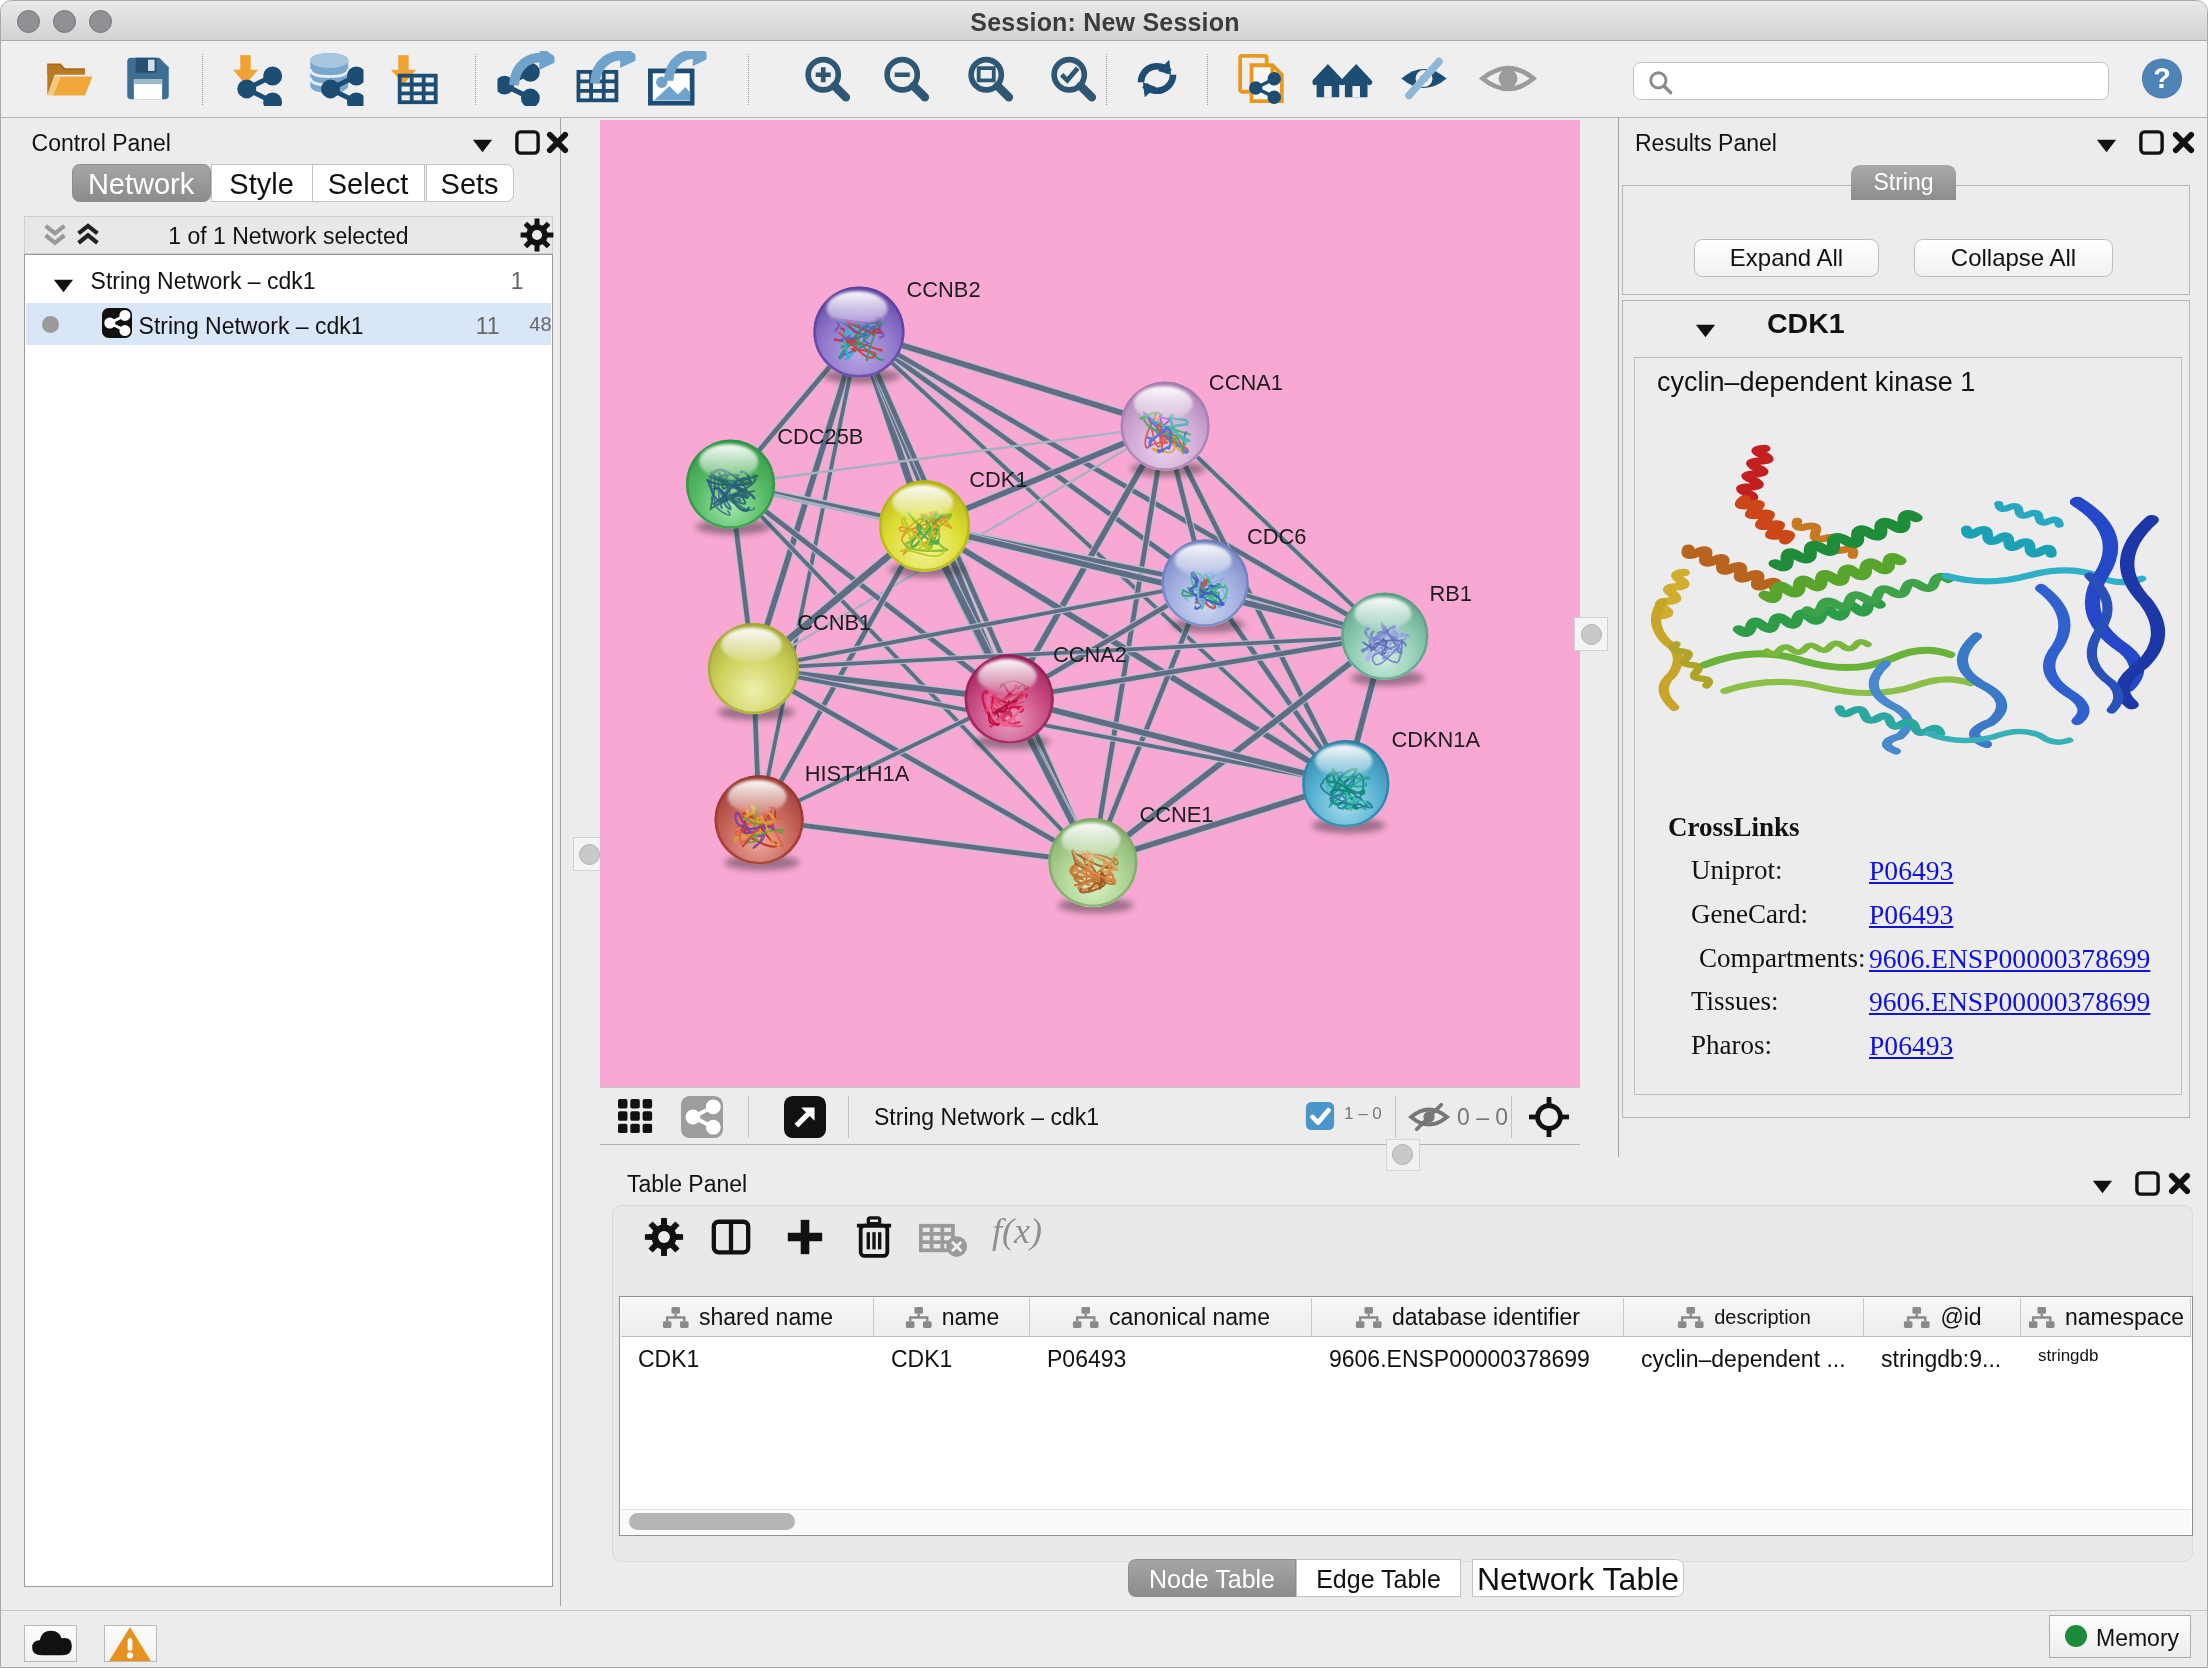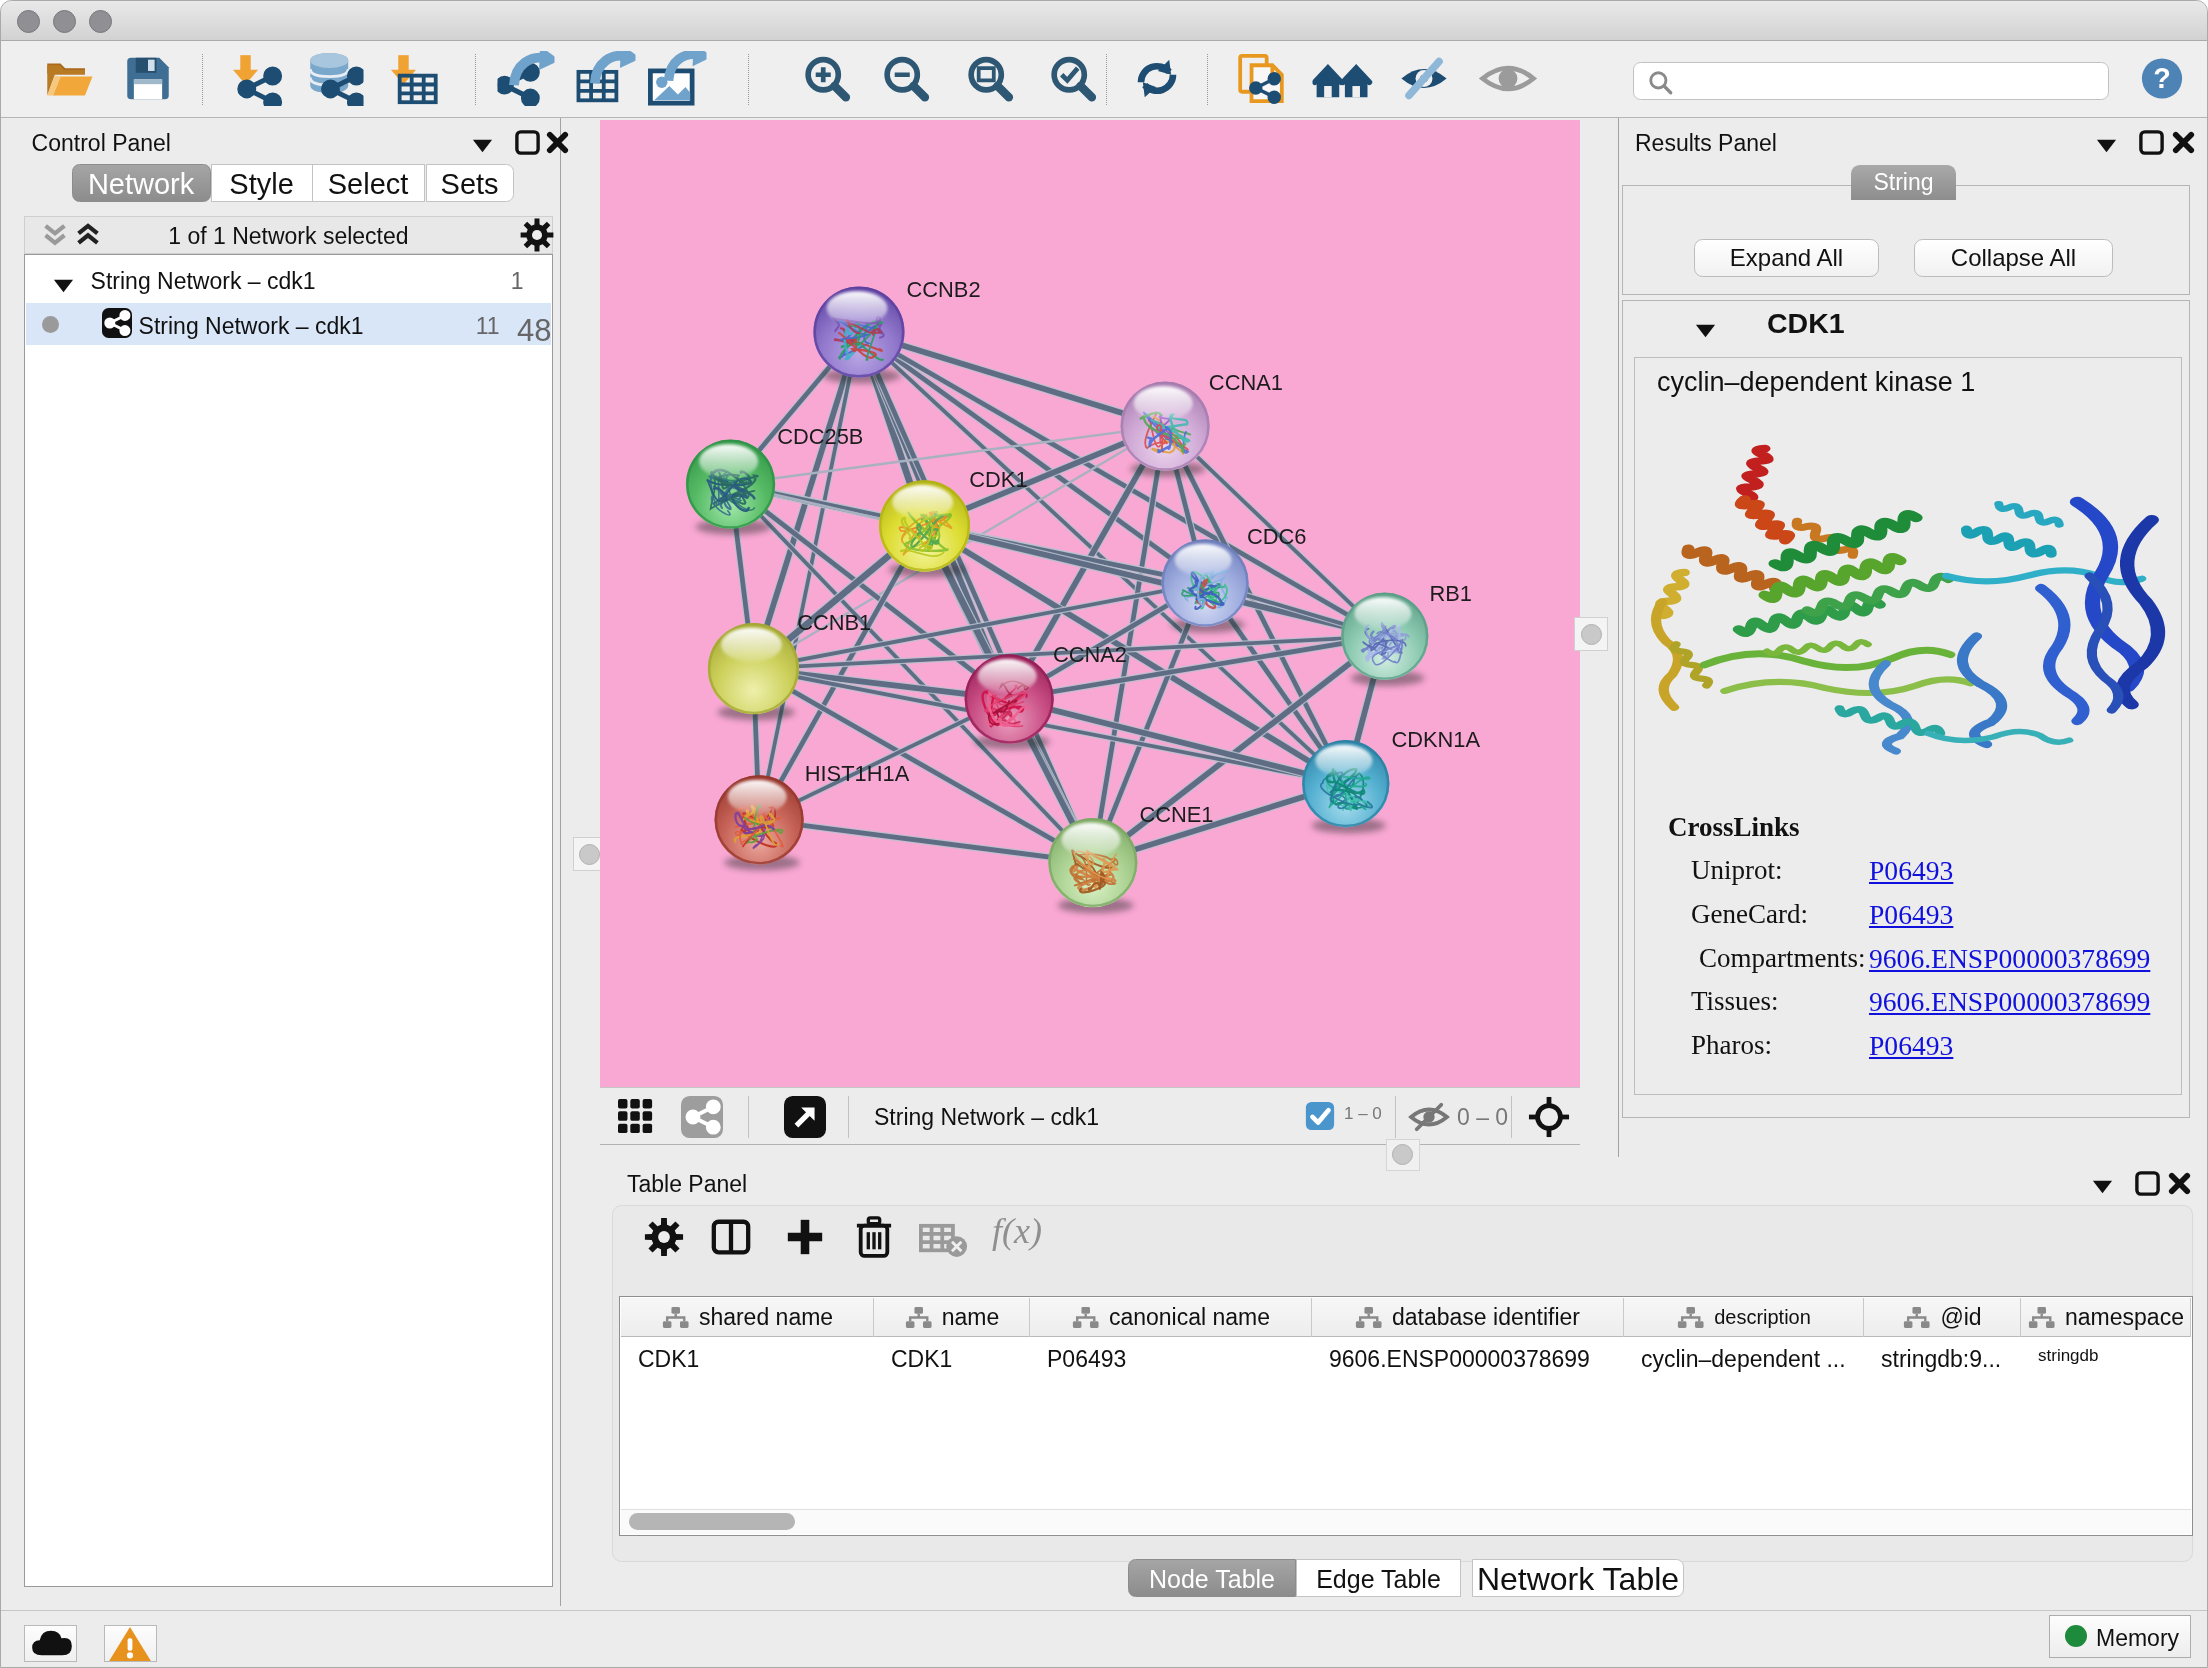--- a/index.html
+++ b/index.html
@@ -15,20 +15,21 @@
 .tabsel { background:linear-gradient(#a5a5a5,#8c8c8c); color:#fff; border-color:#8c8c8c;}
 .btn { background:linear-gradient(#ffffff,#f1f1f1); border:1.9px solid #bcbcbc; border-radius:8.6px; font-size:24px; color:#111; text-align:center; }
 .serif { font-family:"Liberation Serif", serif; }
 a.link { color:#1111dd; text-decoration:underline; font-family:"Liberation Serif", serif; }
 </style></head><body>
 <div class="win">
 <div class="abs titlebar"></div>
     <div class="abs tl" style="left:16px"></div>
     <div class="abs tl" style="left:52px"></div>
     <div class="abs tl" style="left:88px"></div>
+    <div class="abs title">Session: New Session</div>
     <div class="abs toolbar">
       <div class="abs" style="left:67px; top:39px; transform:translate(-50%,-50%);"><svg width="53" height="49" viewBox="0 0 56 52">
 <path d="M6 10 L20 10 L25 15 L46 15 L46 21 L6 21 Z" fill="#a96a1c"></path>
 <path d="M6 44 L6 12 L19 12 L24 17 L46 17 L46 22 L14 22 Z" fill="#b97a24"></path>
 <path d="M12 44 L20 24 L54 24 L46 44 Z" fill="#f2a73b"></path>
 <path d="M6 44 L14 23 L20 24 L12 44 Z" fill="#f7c77e"></path>
         </svg></div>
       <div class="abs" style="left:147px; top:39px; transform:translate(-50%,-50%);"><svg width="49" height="49" viewBox="0 0 52 52">
 <path d="M4 8 Q4 4 8 4 L38 4 L48 14 L48 44 Q48 48 44 48 L8 48 Q4 48 4 44 Z" fill="#3e6e93"></path>
 <rect x="13" y="4" width="22" height="16" fill="#27506f"></rect>
@@ -250,21 +251,21 @@
           <g stroke="#fff" stroke-width="3.1" fill="#fff">
             <line x1="8.32" y1="16.0" x2="24.439999999999998" y2="7.9399999999999995"></line>
             <line x1="8.32" y1="16.0" x2="24.439999999999998" y2="24.060000000000002"></line>
             <circle cx="8.32" cy="16.0" r="4.34"></circle>
             <circle cx="24.439999999999998" cy="7.9399999999999995" r="4.34"></circle>
             <circle cx="24.439999999999998" cy="24.060000000000002" r="4.34"></circle>
           </g>
         </svg></div>
       <div class="abs" style="left:129px; top:195px; font-size:23px; color:#111;">String Network – cdk1</div>
       <div class="abs" style="left:433px; top:195px; width:57px; text-align:right; font-size:23px; color:#666;">11</div>
-      <div class="abs" style="left:485px; top:195px; width:57px; text-align:right; font-size:31px; color:#666;">48</div>
+      <div class="abs" style="left:485px; top:195px; width:57px; text-align:right; font-size:20px; color:#666;">48</div>
     </div>
     <div class="abs" style="left:572px; top:836px; width:34px; height:34px; background:#f4f4f4; border:1px solid #d0d0d0;"></div>
     <div class="abs" style="left:578px; top:843px; width:21px; height:21px; border-radius:50%; background:#c9c9c9; border:1px solid #b0b0b0;"></div>
     <div class="abs" style="left:599px; top:119px; width:980px; height:967px; background:#f9a8d4;text-decoration:underline;"><svg width="980" height="967" viewBox="0 0 1030 1017">
         <defs>
           <radialGradient id="gCCNB2" cx="50%" cy="74%" r="82%">
 <stop offset="0%" stop-color="#b9a6e4"></stop>
             <stop offset="50%" stop-color="#9178cc"></stop>
             <stop offset="96%" stop-color="#5b3f9e"></stop>
           </radialGradient>

